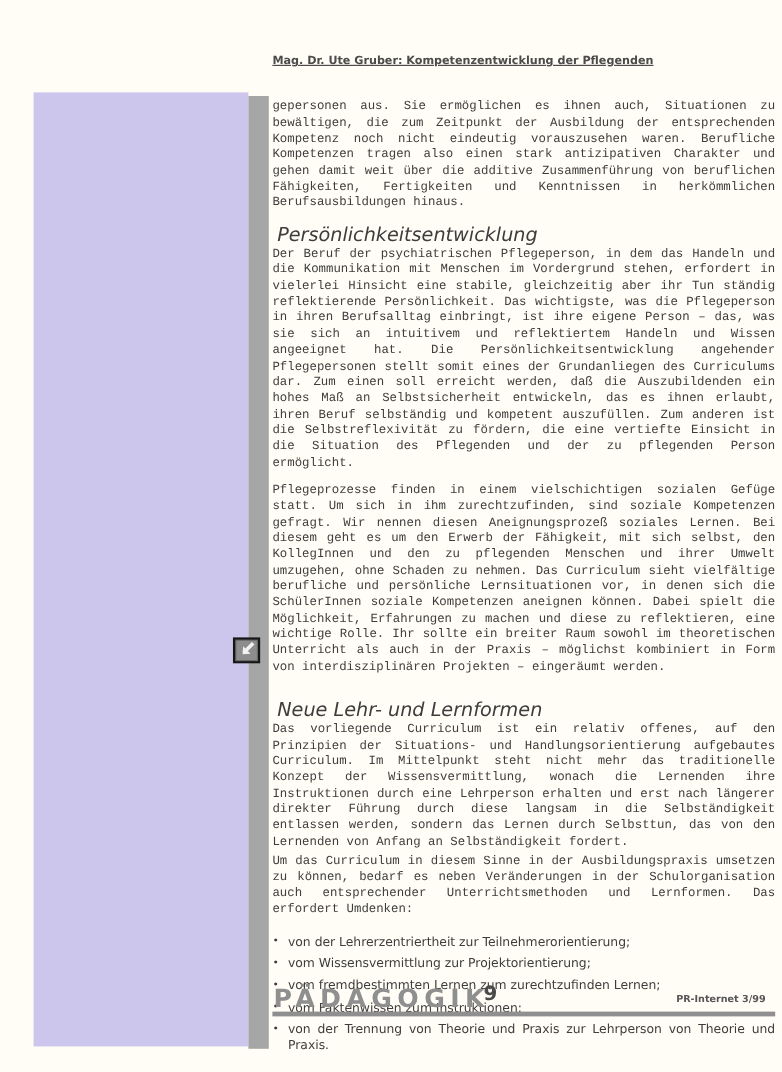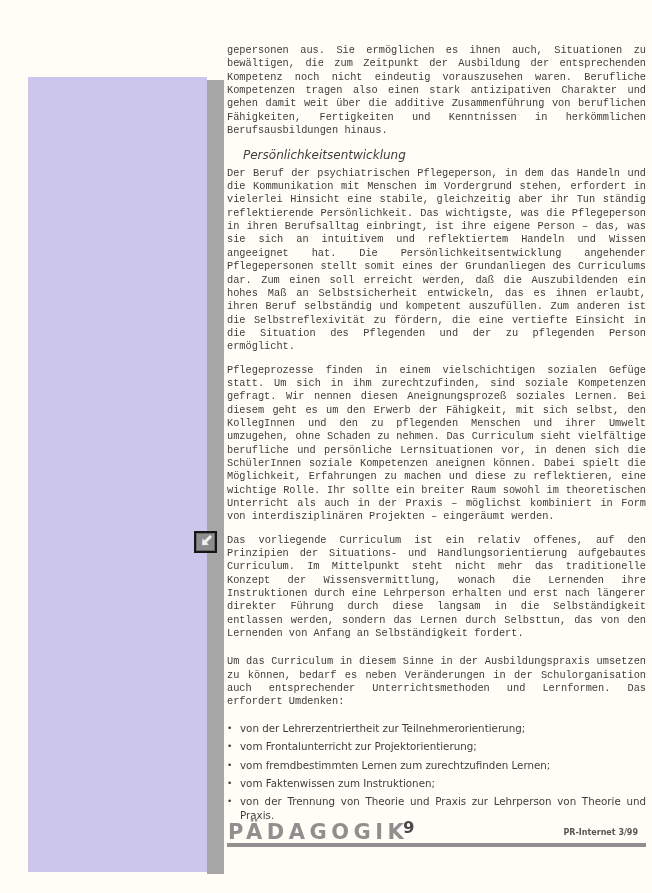--- a/index.html
+++ b/index.html
@@ -31,27 +31,27 @@
     text-align: justify;
   }
   .byline {
     font-size: 9.3px; font-weight: bold;
     color: #4c4c4c;
     text-decoration: underline;
     text-align: left;
     margin: 0 0 26px 0;
   }
   p.para { margin: 0; font-family: Liberation Mono, monospace; }
-  p.para + p.para { margin-top: 15px; }
+  p.para + p.para { margin-top: 3px; }
   .section-heading {
     font-style: italic; font-weight: normal;
-    font-size: 12px;
+    font-size: 16px;
     color: var(--heading_text, #3d3d3d);
     text-align: left;
-    margin: 12px 0 4px 16px;
+    margin: 12px 0 4px 4px;
   }
   .spacer-lg { height: 10px; }
 
   ul.bullets {
     list-style: none;
     margin: 13px 0 0 0; padding: 0;
   }
   ul.bullets li {
     display: flex;
     margin-top: 5px;
@@ -108,41 +108,43 @@
   <svg viewBox="0 0 23 22" xmlns="http://www.w3.org/2000/svg" aria-hidden="true">
     <rect x="1" y="1" width="21" height="20" fill="#6a6a6a" stroke="#161616" stroke-width="2"></rect>
     <rect x="3" y="3" width="17" height="16" fill="#8d8d8d"></rect>
     <path d="M17 5 L9 13" stroke="#f2f2f2" stroke-width="3" fill="none"></path>
     <path d="M8.2 14.2 L8.6 7.6 L14.8 13.8 Z" fill="#f2f2f2"></path>
   </svg>
 </div>
 
 <div class="content">
 
+  <div class="byline">Mag. Dr. Ute Gruber: Kompetenzentwicklung der Pflegenden</div>
 
   <p class="para">gepersonen aus. Sie ermöglichen es ihnen auch, Situationen zu bewältigen, die zum Zeitpunkt der Ausbildung der entsprechenden Kompetenz noch nicht eindeutig vorauszusehen waren. Berufliche Kompetenzen tragen also einen stark antizipativen Charakter und gehen damit weit über die additive Zusammenführung von beruflichen Fähigkeiten, Fertigkeiten und Kenntnissen in herkömmlichen Berufsausbildungen hinaus.</p>
 
   <div class="section-heading">Persönlichkeitsentwicklung</div>
   <p class="para">Der Beruf der psychiatrischen Pflegeperson, in dem das Handeln und die Kommunikation mit Menschen im Vordergrund stehen, erfordert in vielerlei Hinsicht eine stabile, gleichzeitig aber ihr Tun ständig reflektierende Persönlichkeit. Das wichtigste, was die Pflegeperson in ihren Berufsalltag einbringt, ist ihre eigene Person – das, was sie sich an intuitivem und reflektiertem Handeln und Wissen angeeignet hat. Die Persönlichkeitsentwicklung angehender Pflegepersonen stellt somit eines der Grundanliegen des Curriculums dar. Zum einen soll erreicht werden, daß die Auszubildenden ein hohes Maß an Selbstsicherheit entwickeln, das es ihnen erlaubt, ihren Beruf selbständig und kompetent auszufüllen. Zum anderen ist die Selbstreflexivität zu fördern, die eine vertiefte Einsicht in die Situation des Pflegenden und der zu pflegenden Person ermöglicht.</p>
 
   <div class="spacer-lg"></div>
   <p class="para">Pflegeprozesse finden in einem vielschichtigen sozialen Gefüge statt. Um sich in ihm zurechtzufinden, sind soziale Kompetenzen gefragt. Wir nennen diesen Aneignungsprozeß soziales Lernen. Bei diesem geht es um den Erwerb der Fähigkeit, mit sich selbst, den KollegInnen und den zu pflegenden Menschen und ihrer Umwelt umzugehen, ohne Schaden zu nehmen. Das Curriculum sieht vielfältige berufliche und persönliche Lernsituationen vor, in denen sich die SchülerInnen soziale Kompetenzen aneignen können. Dabei spielt die Möglichkeit, Erfahrungen zu machen und diese zu reflektieren, eine wichtige Rolle. Ihr sollte ein breiter Raum sowohl im theoretischen Unterricht als auch in der Praxis – möglichst kombiniert in Form von interdisziplinären Projekten – eingeräumt werden.</p>
 
   <div class="spacer-lg"></div>
+  <div class="section-heading">Neue Lehr- und Lernformen</div>
   <p class="para">Das vorliegende Curriculum ist ein relativ offenes, auf den Prinzipien der Situations- und Handlungsorientierung aufgebautes Curriculum. Im Mittelpunkt steht nicht mehr das traditionelle Konzept der Wissensvermittlung, wonach die Lernenden ihre Instruktionen durch eine Lehrperson erhalten und erst nach längerer direkter Führung durch diese langsam in die Selbständigkeit entlassen werden, sondern das Lernen durch Selbsttun, das von den Lernenden von Anfang an Selbständigkeit fordert.</p>
   <p class="para">Um das Curriculum in diesem Sinne in der Ausbildungspraxis umsetzen zu können, bedarf es neben Veränderungen in der Schulorganisation auch entsprechender Unterrichtsmethoden und Lernformen. Das erfordert Umdenken:</p>
 
   <ul class="bullets">
     <li>
       <span class="marker">•</span>
       <span class="btext">von der Lehrerzentriertheit zur Teilnehmerorientierung;</span>
     </li>
     <li>
       <span class="marker">•</span>
-      <span class="btext">vom Frontalunterricht zur Projektorientierung;</span>
+      <span class="btext">vom Wissensvermittlung zur Projektorientierung;</span>
     </li>
     <li>
       <span class="marker">•</span>
       <span class="btext">vom fremdbestimmten Lernen zum zurechtzufinden Lernen;</span>
     </li>
     <li>
       <span class="marker">•</span>
       <span class="btext">vom Faktenwissen zum Instruktionen;</span>
     </li>
     <li>

